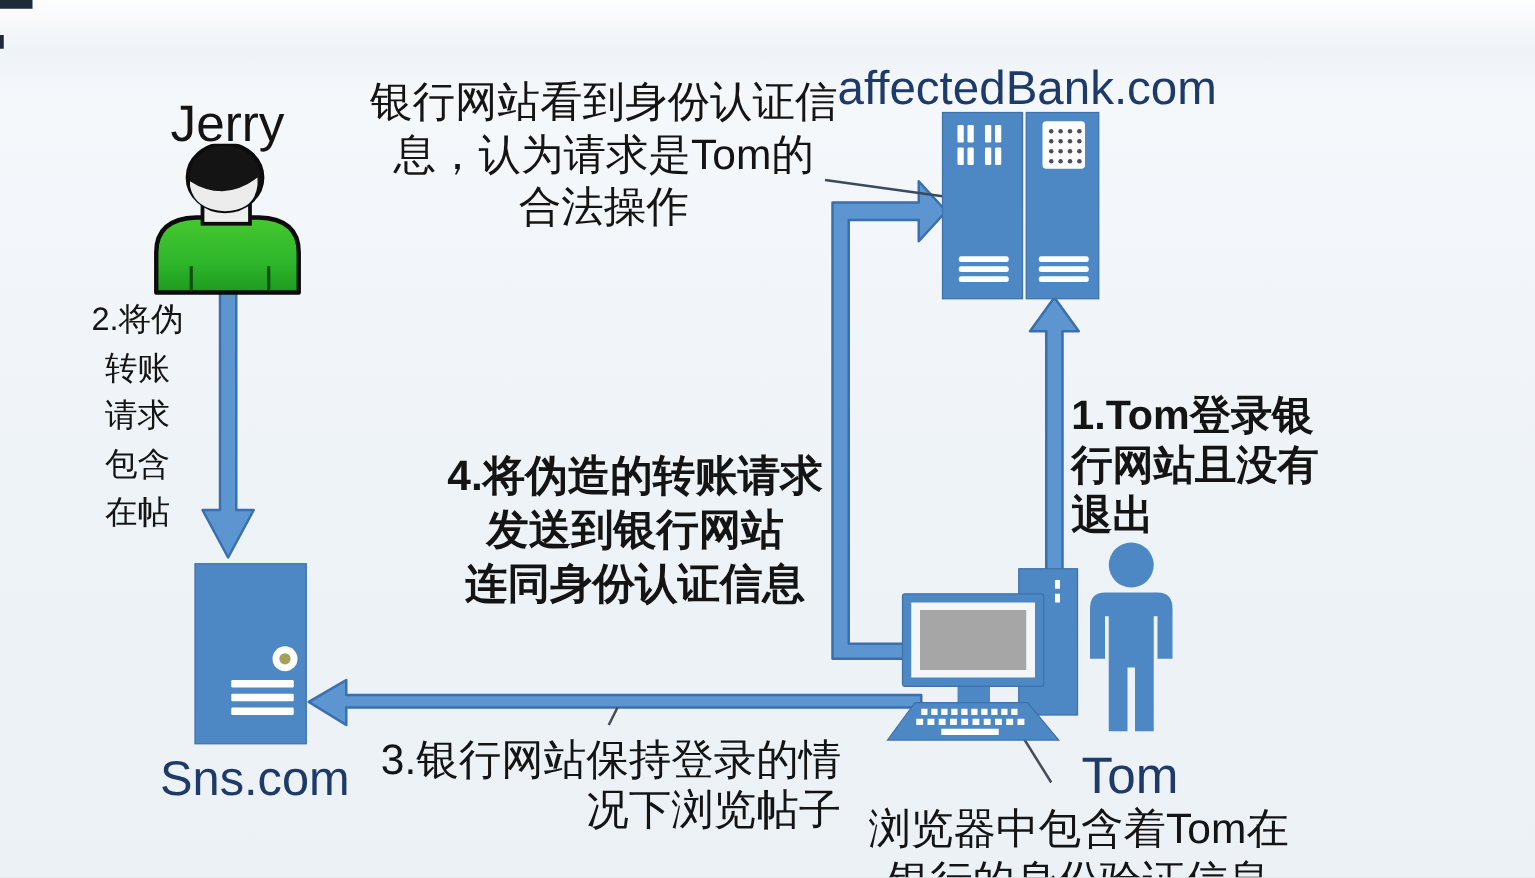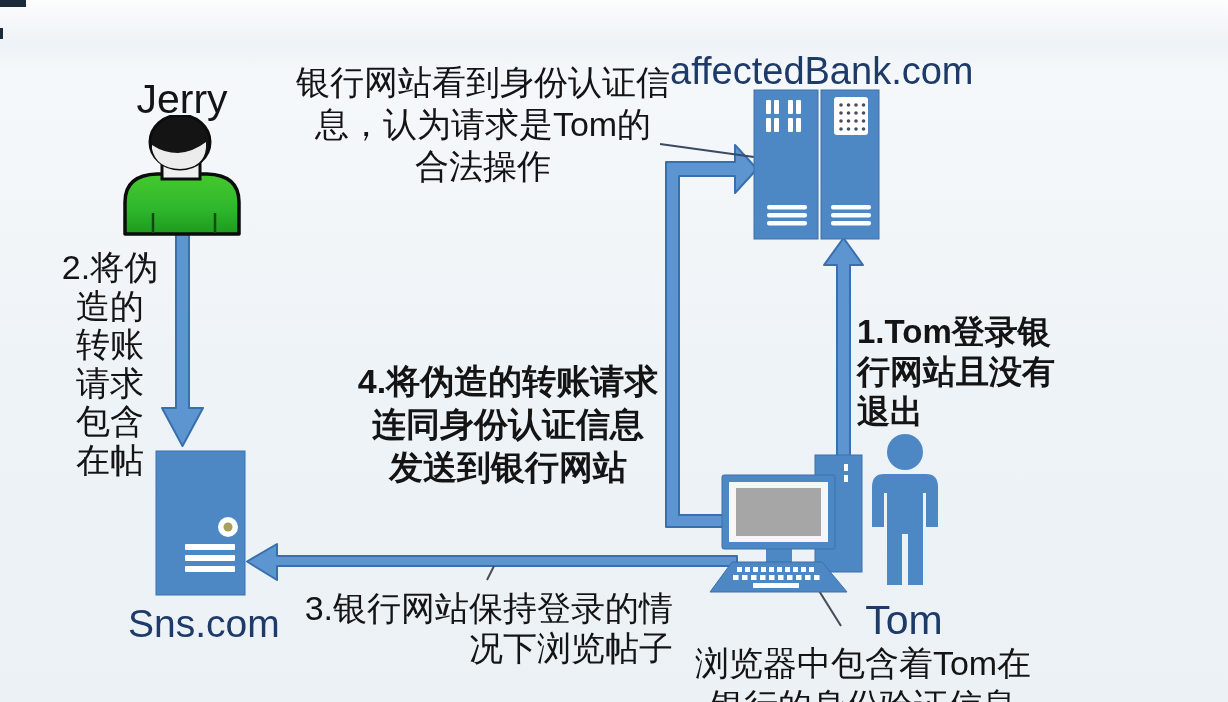--- a/index.html
+++ b/index.html
@@ -159,33 +159,32 @@
   <div class="abs note" style="left:283px;top:61px;width:400px;font-size:34px;line-height:42px;">
     <div>银行网站看到身份认证信</div>
     <div>息，认为请求是Tom的</div>
     <div>合法操作</div>
   </div>
 
   <div class="abs navy" style="left:670px;top:50px;font-size:38px;white-space:nowrap;text-align:right;">
     <span>affectedBank.com</span>
   </div>
 
-  <div class="abs note" style="left:56px;top:248px;width:108px;font-size:34px;line-height:38.5px;text-align:center;">
+  <div class="abs note" style="left:56px;top:236px;width:108px;font-size:26px;line-height:38.5px;text-align:center;">
     <div>2.将伪</div>
-    <div>造的</div>
     <div>转账</div>
     <div>请求</div>
     <div>包含</div>
     <div>在帖</div>
   </div>
 
   <div class="abs note" style="left:352px;top:360px;width:312px;font-size:34px;line-height:43px;font-weight:bold;">
     <div>4.将伪造的转账请求</div>
+    <div>发送到银行网站</div>
     <div>连同身份认证信息</div>
-    <div>发送到银行网站</div>
   </div>
 
   <div class="abs note" style="left:857px;top:312px;width:220px;font-size:33px;line-height:40px;text-align:left;font-weight:bold;">
     <div>1.Tom登录银</div>
     <div>行网站且没有</div>
     <div>退出</div>
   </div>
 
   <div class="abs note" style="left:283px;top:588px;width:390px;font-size:34px;line-height:40px;text-align:right;">
     <div>3.银行网站保持登录的情</div>

